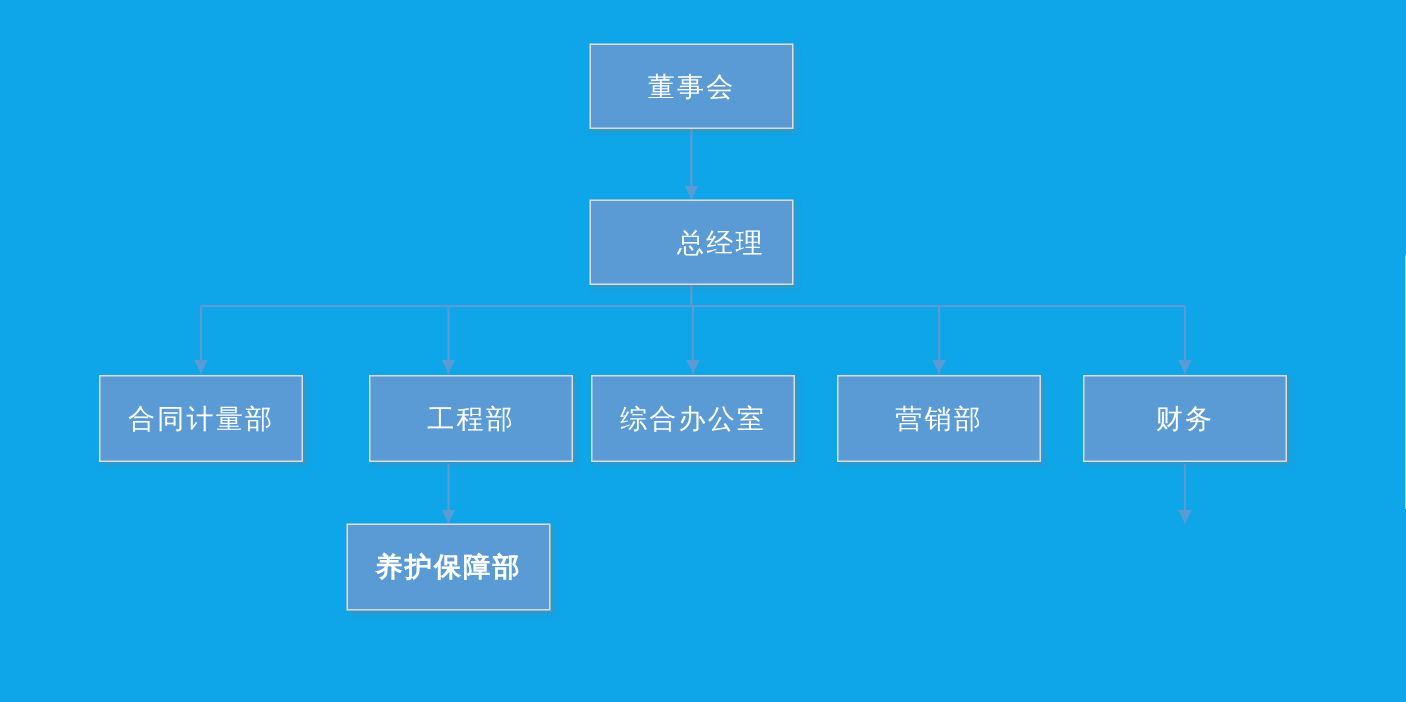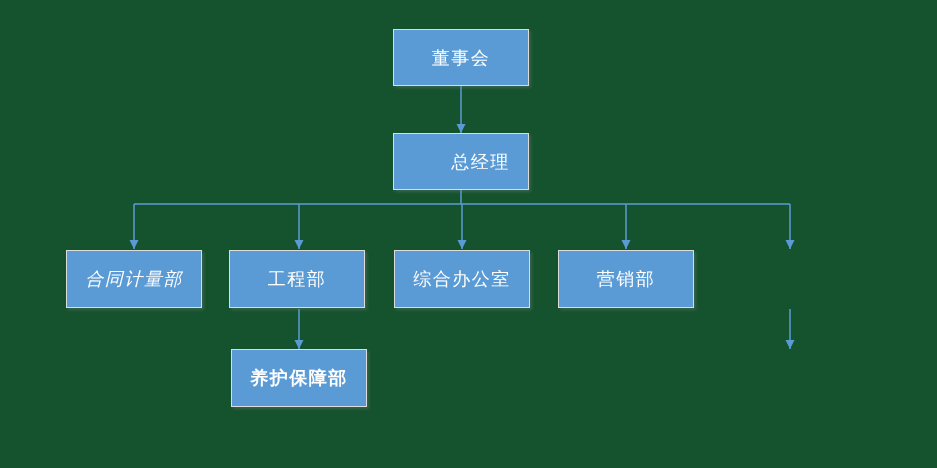--- a/index.html
+++ b/index.html
@@ -5,21 +5,21 @@
   html, body {
     margin: 0;
     padding: 0;
     background: #ffffff;
     font-family: "Liberation Sans", "DejaVu Sans", sans-serif;
   }
   .canvas {
     position: relative;
     width: 937px;
     height: 468px;
-    background: #14532d;
+    background: #0ea5e9;
     overflow: hidden;
   }
   .connectors {
     position: absolute;
     left: 0;
     top: 0;
     width: 937px;
     height: 468px;
     pointer-events: none;
   }
@@ -74,35 +74,38 @@
   </svg>
 
   <div class="node" style="left:393px; top:29px; width:136px; height:57px;">
     <span>董事会</span>
   </div>
 
   <div class="node" style="left:393px; top:133px; width:136px; height:57px;padding-left:39px;">
     <span>总经理</span>
   </div>
 
-  <div class="node" style="left:66px; top:250px; width:136px; height:58px;font-style:italic;">
+  <div class="node" style="left:66px; top:250px; width:136px; height:58px;">
     <span>合同计量部</span>
   </div>
 
-  <div class="node" style="left:229px; top:250px; width:136px; height:58px;">
+  <div class="node" style="left:246px; top:250px; width:136px; height:58px;">
     <span>工程部</span>
   </div>
 
   <div class="node" style="left:558px; top:250px; width:136px; height:58px;">
     <span>营销部</span>
   </div>
 
   <div class="node" style="left:394px; top:250px; width:136px; height:58px;">
     <span>综合办公室</span>
   </div>
 
+  <div class="node" style="left:722px; top:250px; width:136px; height:58px;">
+    <span>财务</span>
+  </div>
 
   <div class="node" style="left:231px; top:349px; width:136px; height:58px;font-weight:bold;">
     <span>养护保障部</span>
   </div>
 
 
 </div>
 
 </body></html>

